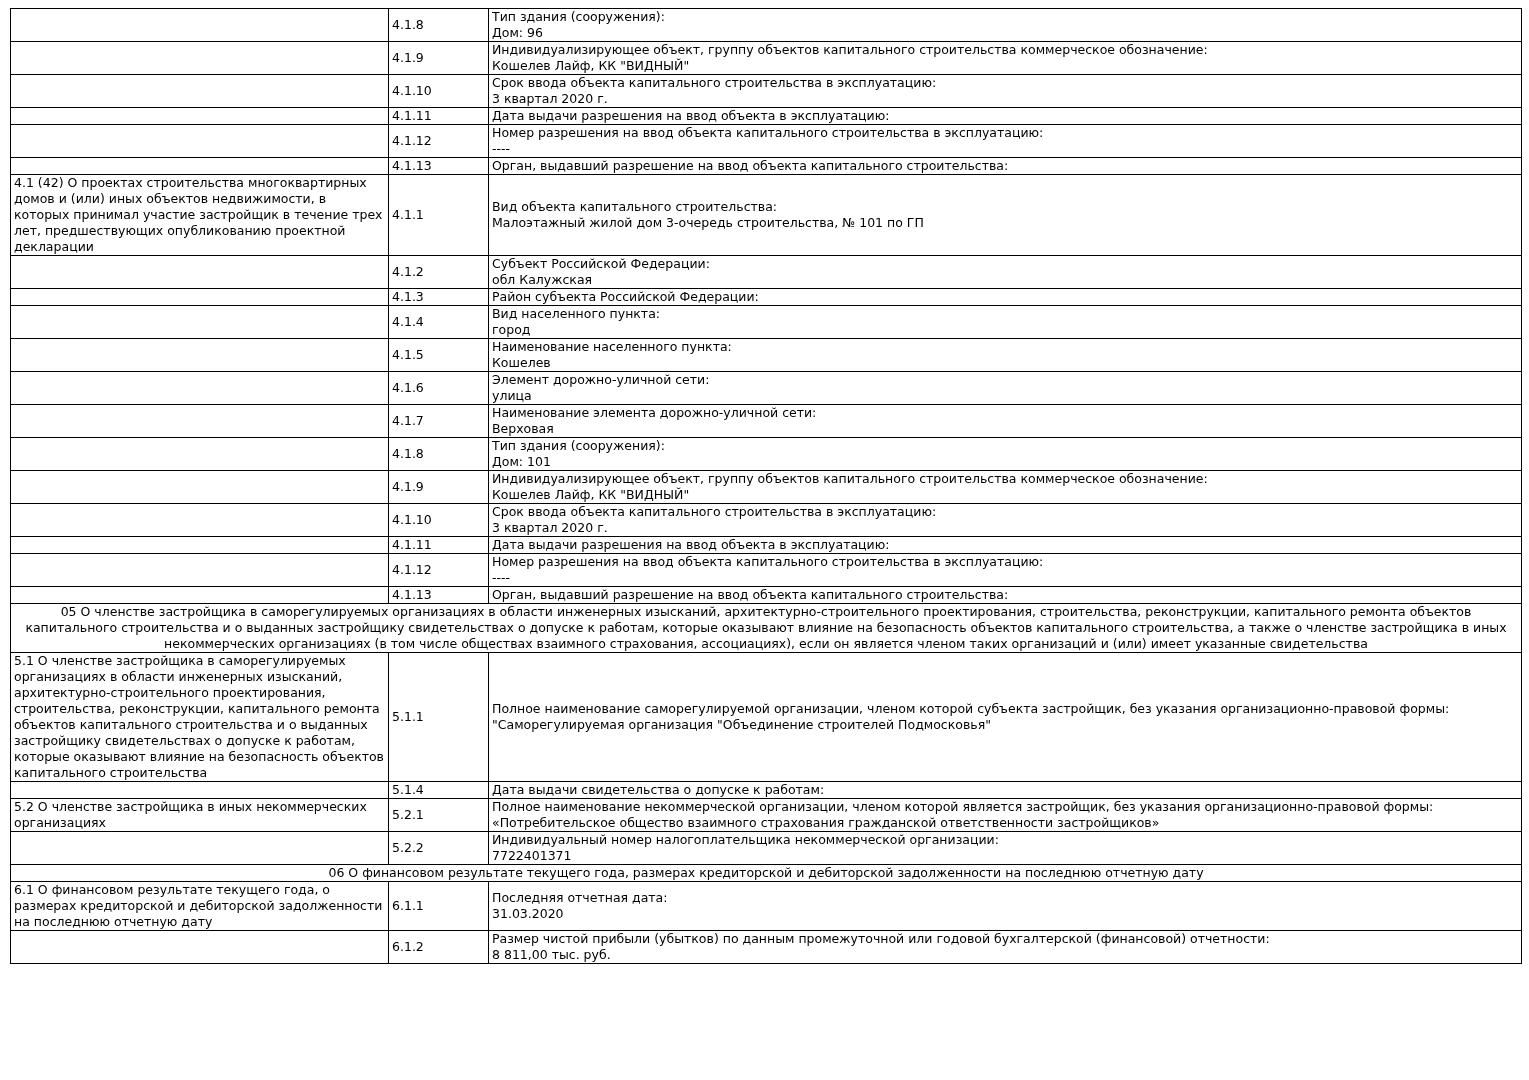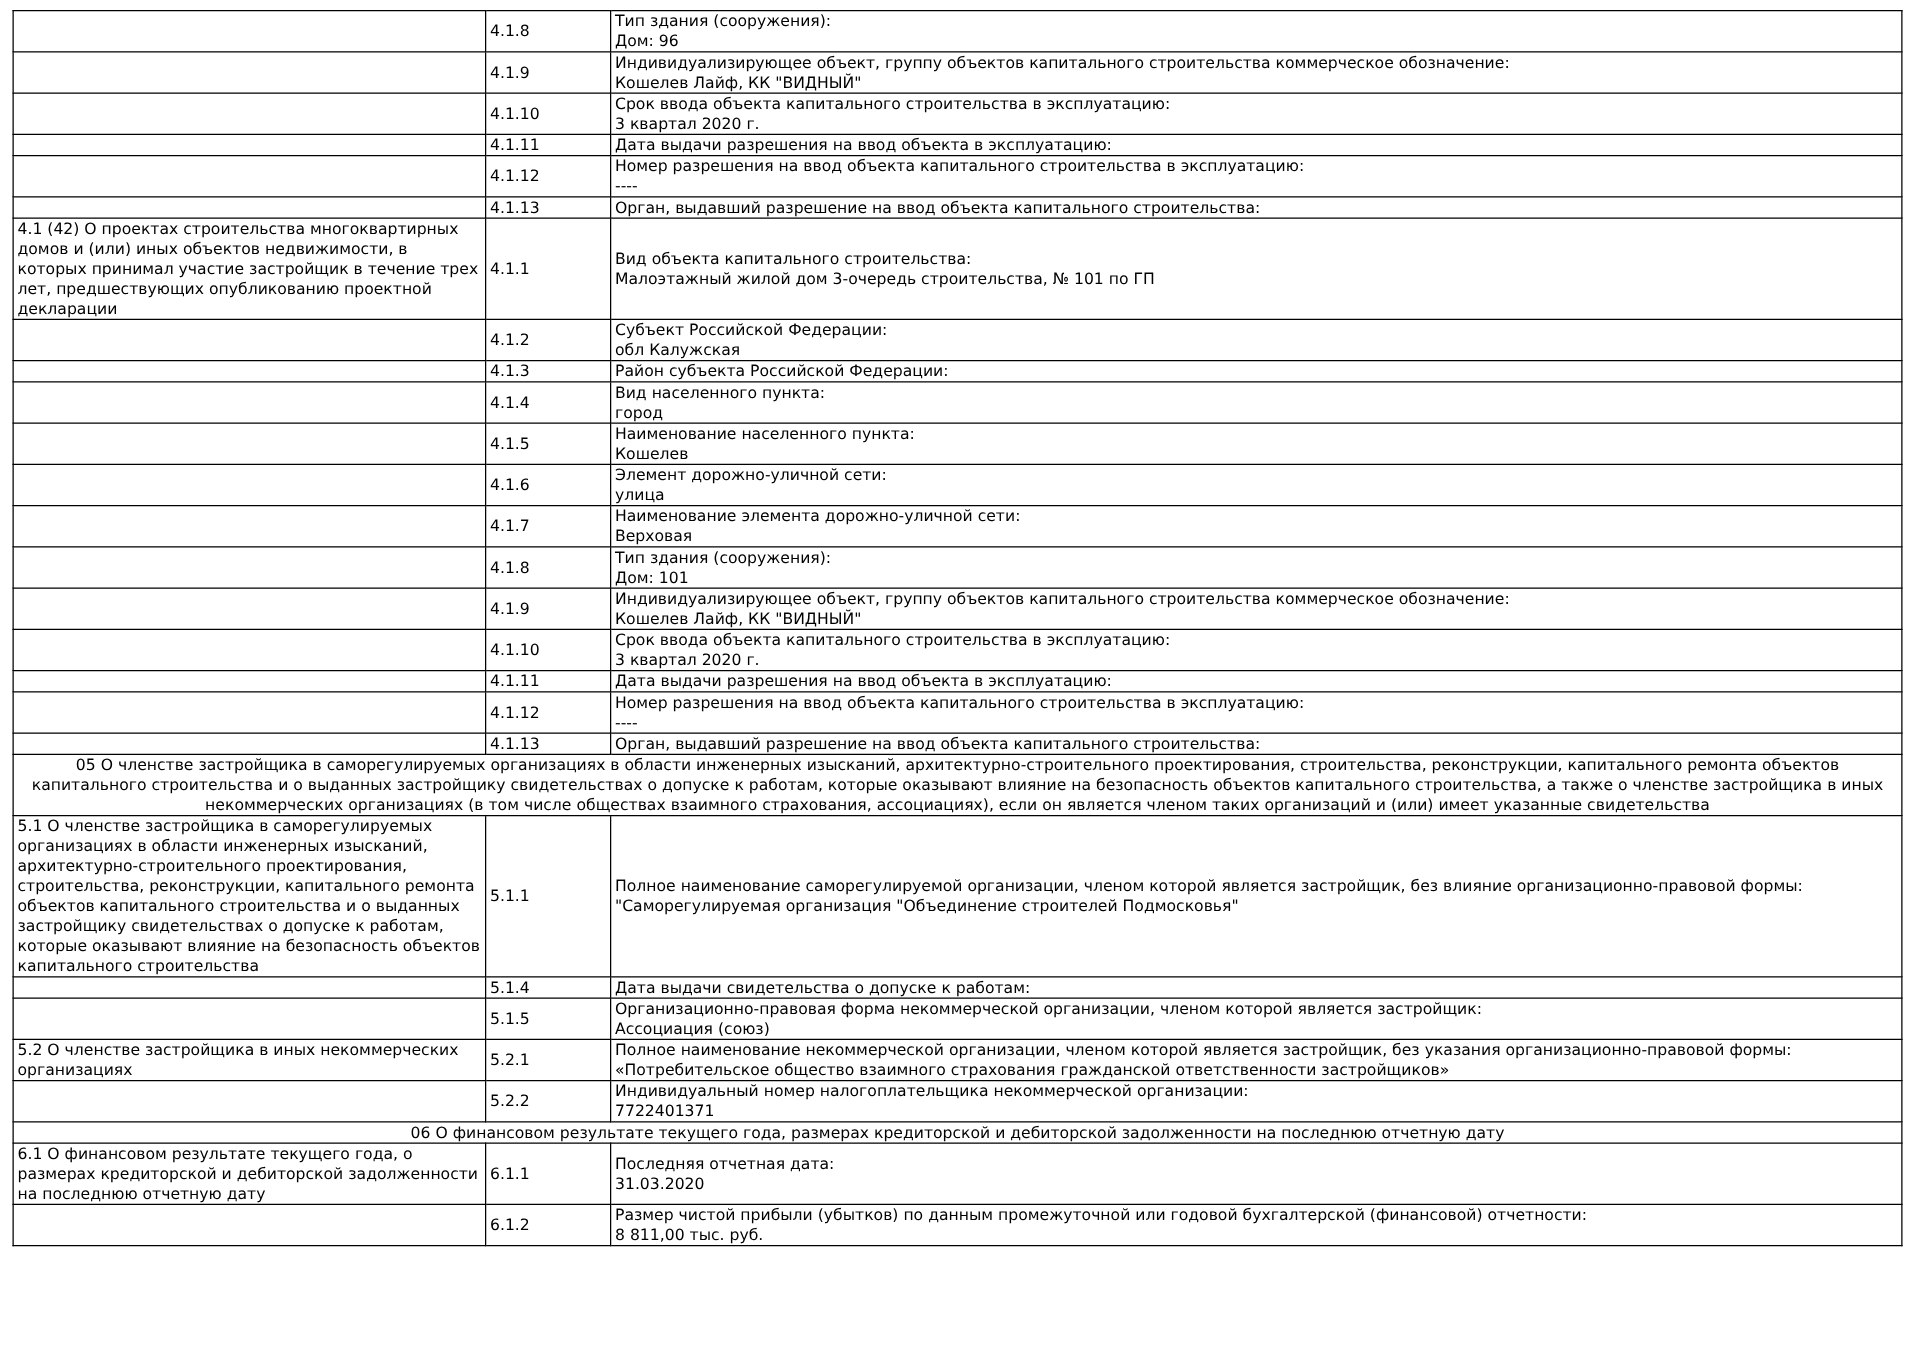--- a/index.html
+++ b/index.html
@@ -203,37 +203,29 @@
           <div class="field-label">Орган, выдавший разрешение на ввод объекта капитального строительства:</div>
         </td>
       </tr>
       <tr>
         <td colspan="3" class="section-cell">05 О членстве застройщика в саморегулируемых организациях в области инженерных изысканий, архитектурно-строительного проектирования, строительства, реконструкции, капитального ремонта объектов капитального строительства и о выданных застройщику свидетельствах о допуске к работам, которые оказывают влияние на безопасность объектов капитального строительства, а также о членстве застройщика в иных некоммерческих организациях (в том числе обществах взаимного страхования, ассоциациях), если он является членом таких организаций и (или) имеет указанные свидетельства</td>
       </tr>
       <tr>
         <td class="cell-desc">5.1 О членстве застройщика в саморегулируемых организациях в области инженерных изысканий, архитектурно-строительного проектирования, строительства, реконструкции, капитального ремонта объектов капитального строительства и о выданных застройщику свидетельствах о допуске к работам, которые оказывают влияние на безопасность объектов капитального строительства</td>
         <td class="cell-num">5.1.1</td>
         <td class="cell-content">
-          <div class="field-label">Полное наименование саморегулируемой организации, членом которой является застройщик, без влияние организационно-правовой формы:</div>
+          <div class="field-label">Полное наименование саморегулируемой организации, членом которой субъекта застройщик, без указания организационно-правовой формы:</div>
           <div class="field-value"><b>"Саморегулируемая организация "Объединение строителей Подмосковья"</b></div>
         </td>
       </tr>
       <tr>
         <td class="cell-desc"></td>
         <td class="cell-num">5.1.4</td>
         <td class="cell-content">
           <div class="field-label">Дата выдачи свидетельства о допуске к работам:</div>
-        </td>
-      </tr>
-      <tr>
-        <td class="cell-desc"></td>
-        <td class="cell-num">5.1.5</td>
-        <td class="cell-content">
-          <div class="field-label">Организационно-правовая форма некоммерческой организации, членом которой является застройщик:</div>
-          <div class="field-value"><b>Ассоциация (союз)</b></div>
         </td>
       </tr>
       <tr>
         <td class="cell-desc">5.2 О членстве застройщика в иных некоммерческих организациях</td>
         <td class="cell-num">5.2.1</td>
         <td class="cell-content">
           <div class="field-label">Полное наименование некоммерческой организации, членом которой является застройщик, без указания организационно-правовой формы:</div>
           <div class="field-value"><b>«Потребительское общество взаимного страхования гражданской ответственности застройщиков»</b></div>
         </td>
       </tr>

